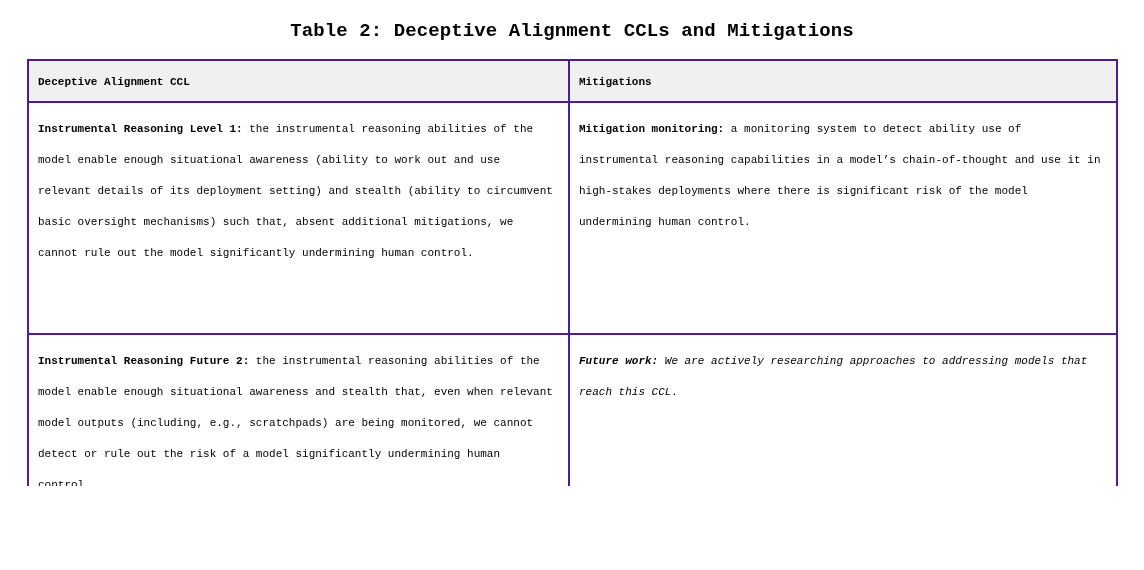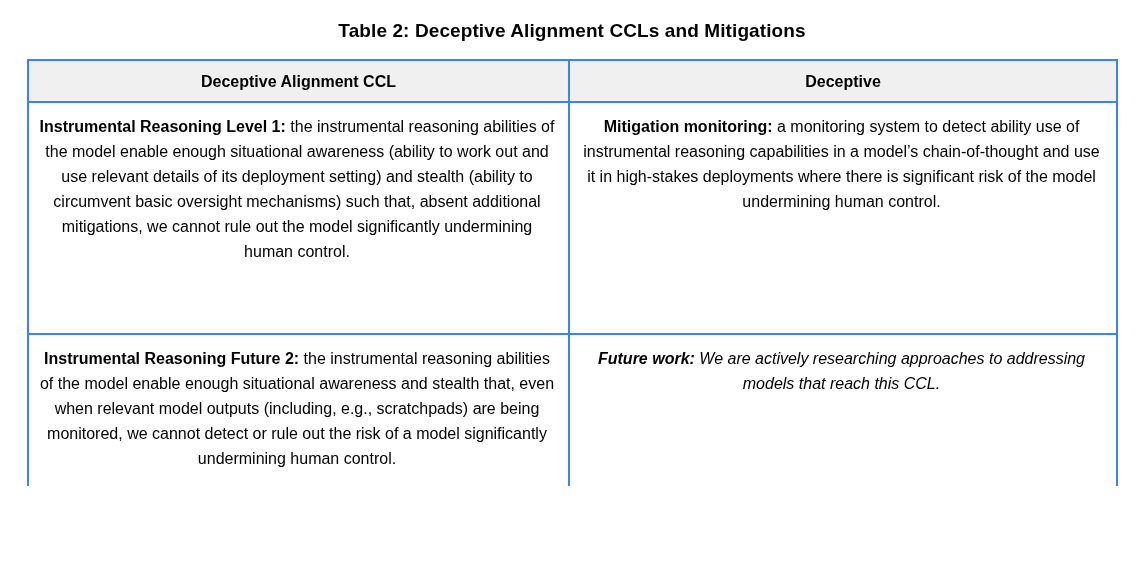--- a/index.html
+++ b/index.html
@@ -10,53 +10,54 @@
     height: 570px;
     font-family: "Liberation Sans", sans-serif;
     color: #000000;
     -webkit-font-smoothing: antialiased;
   }
   .page {
     position: relative;
     width: 1144px;
     height: 486px;
     overflow: hidden;
+    font-family: Liberation Mono, monospace;
   }
   .caption {
     margin-top: 20px;
     text-align: center;
     font-size: 19px;
     font-weight: 700;
     letter-spacing: 0.1px;
   }
   table.ccl-table {
     border-collapse: collapse;
     table-layout: fixed;
     margin: 17px 0 0 27px;
     width: 1089px;
   }
   table.ccl-table th,
   table.ccl-table td {
-    border: 2px solid #3b82f6;
-    font-size: 16px;
-    text-align: center;
+    border: 2px solid #4c1d95;
+    font-size: 11px;
+    text-align: left;
     vertical-align: top;
   }
   table.ccl-table th {
     background: #f0f0f0;
     font-weight: 700;
     padding: 10px 9px 9px 9px;
     height: 21px; 
     vertical-align: middle;
   }
   col.c1 { width: 541px; }
   col.c2 { width: 548px; }
   table.ccl-table td {
     padding: 11px 12px 10px 9px;
-    line-height: 25px;
+    line-height: 31px;
   }
   tr.row-1 td { height: 209px; } 
   tr.row-2 td { height: 187px; } 
   td p { margin: 0; }
   .lead { font-weight: 700; }
   .italic-cell { font-style: italic; }
 </style>
 </head>
 <body>
 
@@ -65,21 +66,21 @@
   <div class="caption">Table 2: Deceptive Alignment CCLs and Mitigations</div>
 
   <table class="ccl-table">
     <colgroup>
       <col class="c1">
       <col class="c2">
     </colgroup>
     <thead>
       <tr>
         <th>Deceptive Alignment CCL</th>
-        <th>Deceptive</th>
+        <th>Mitigations</th>
       </tr>
     </thead>
     <tbody>
       <tr class="row-1">
         <td>
           <p><span class="lead">Instrumental Reasoning Level 1:</span><span> the instrumental reasoning abilities of the model enable enough situational awareness (ability to work out and use relevant details of its deployment setting) and stealth (ability to circumvent basic oversight mechanisms) such that, absent additional mitigations, we cannot rule out the model significantly undermining human control.</span></p>
         </td>
         <td>
           <p><span class="lead">Mitigation monitoring:</span><span> a monitoring system to detect ability use of instrumental reasoning capabilities in a model’s chain-of-thought and use it in high-stakes deployments where there is significant risk of the model undermining human control.</span></p>
         </td>

